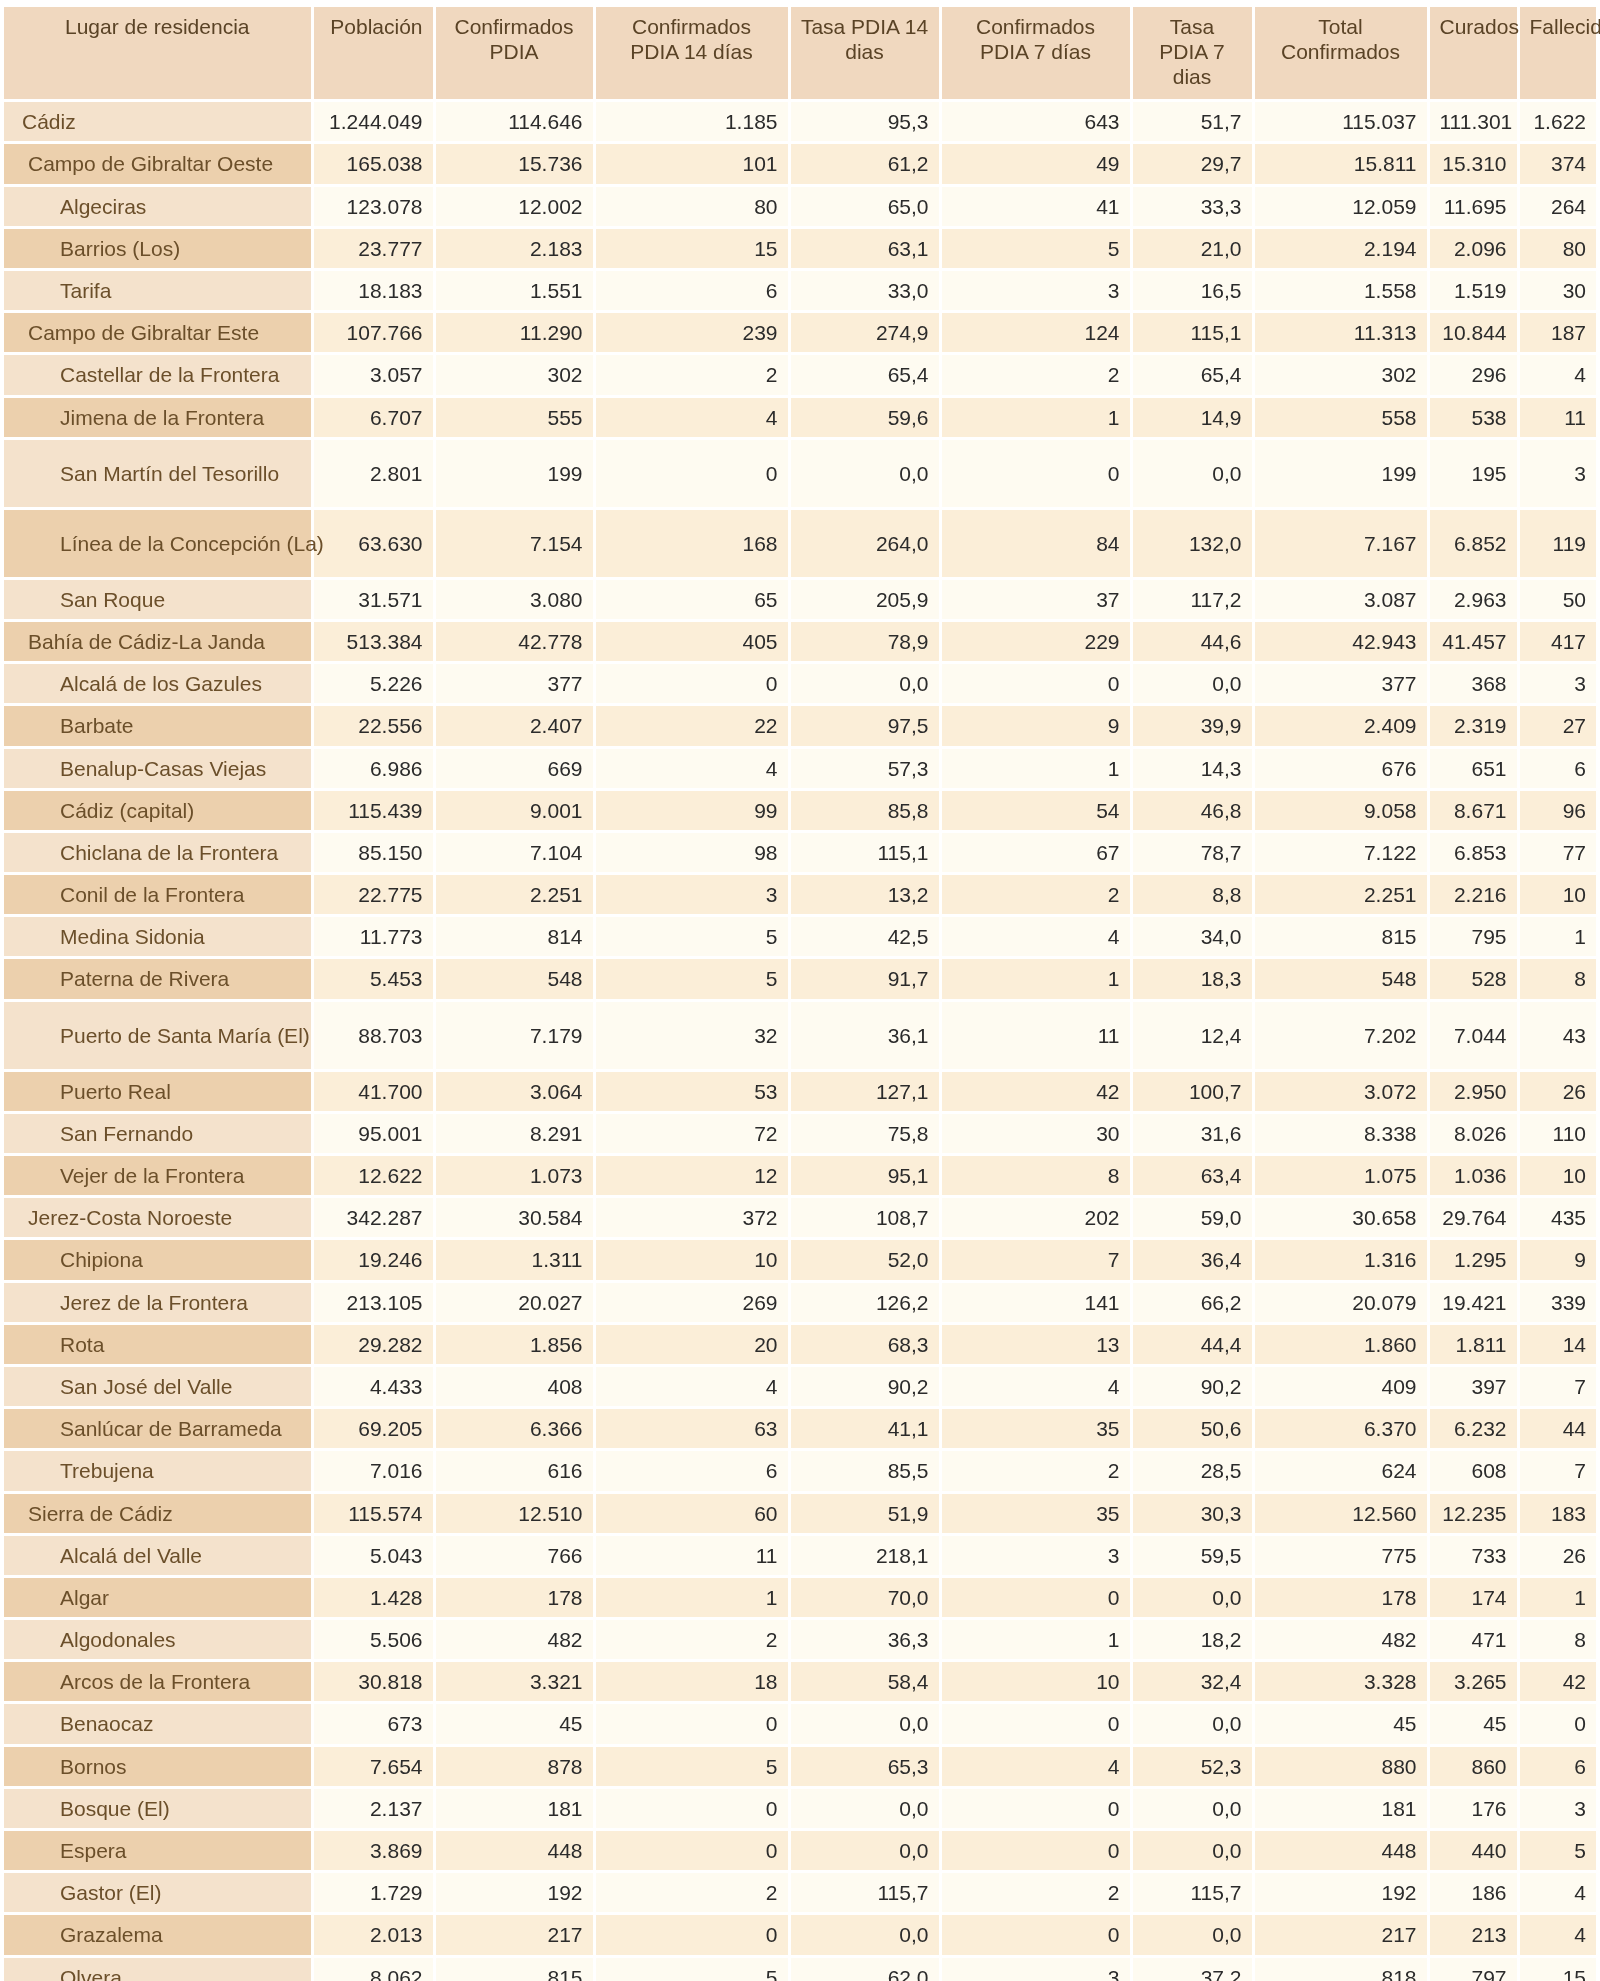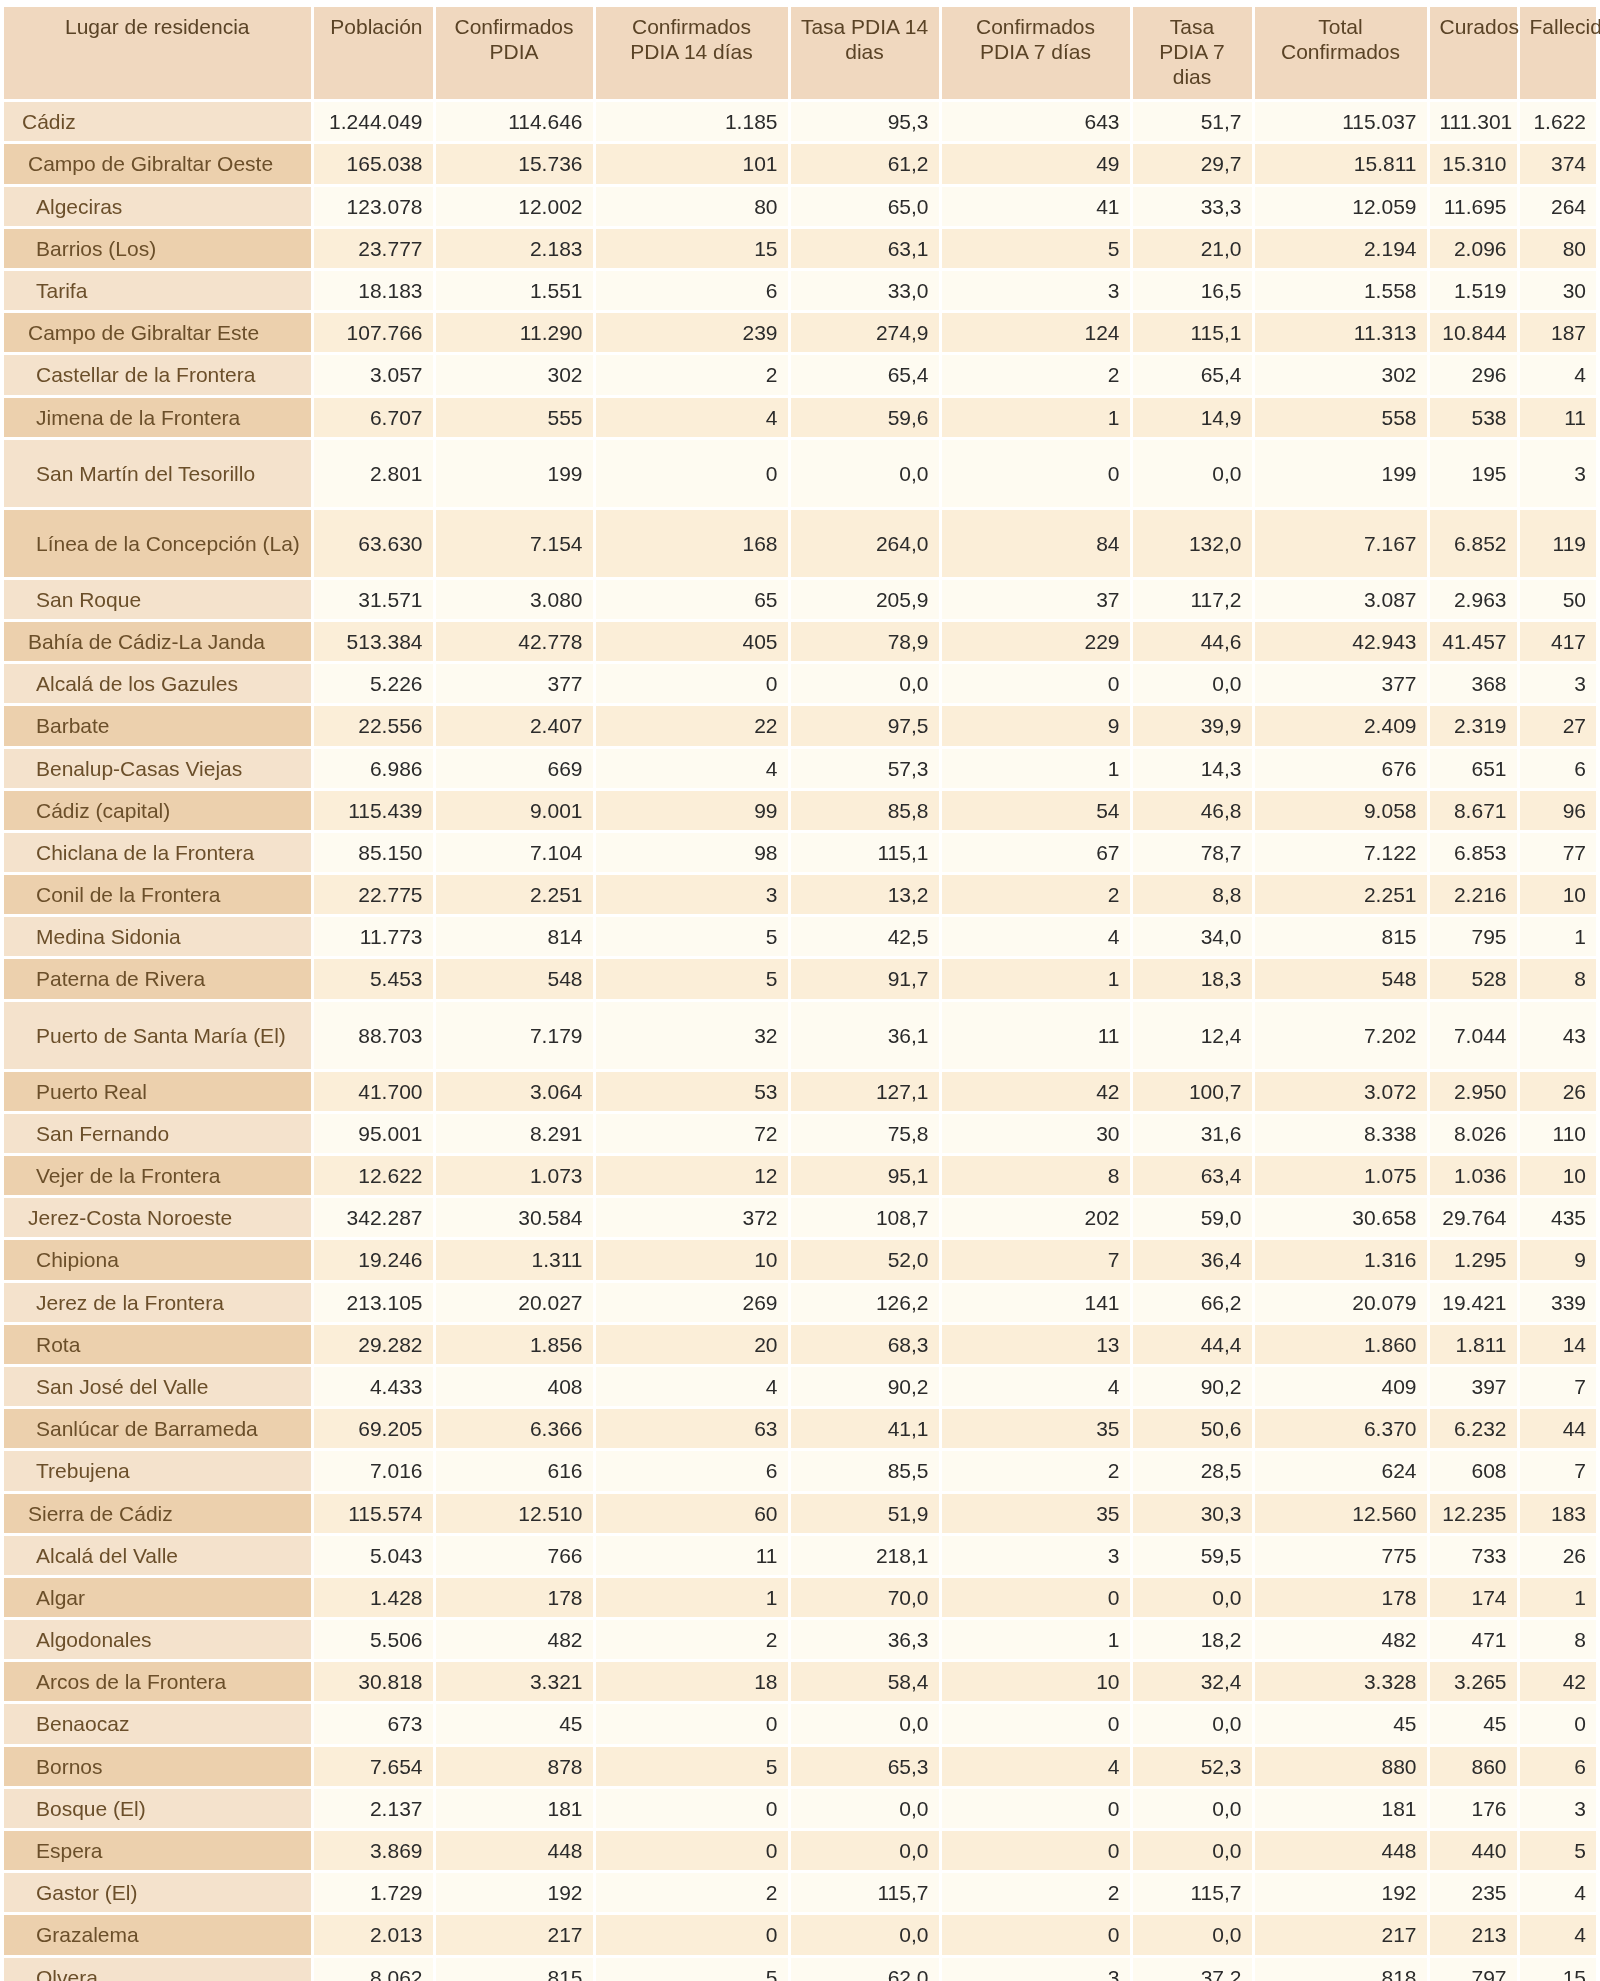--- a/index.html
+++ b/index.html
@@ -55,21 +55,21 @@
   
   tr.odd  td.num { background: #fefbf1; }
   tr.even td.num { background: #fbeed8; }
   
   tr.odd  td.name { background: #f4e2cc; }
   tr.even td.name { background: #ecd0ad; }
 
   
   td.name.lvl0 { padding-left: 18px; }
   td.name.lvl1 { padding-left: 24px; }
-  td.name.lvl2 { padding-left: 32px; margin-left: 39px; }
+  td.name.lvl2 { padding-left: 56px; margin-left: 39px; }
 
   
   col.c-name  { width: 308px; }
   col.c-pob   { width: 122px; }
   col.c-conf  { width: 160px; }
   col.c-c14   { width: 195px; }
   col.c-t14   { width: 151px; }
   col.c-c7    { width: 191px; }
   col.c-t7    { width: 122px; }
   col.c-tot   { width: 175px; }
@@ -592,21 +592,21 @@
         </tr>
         <tr class="odd">
           <td class="name lvl2">Gastor (El)</td>
           <td class="num">1.729</td>
           <td class="num">192</td>
           <td class="num">2</td>
           <td class="num">115,7</td>
           <td class="num">2</td>
           <td class="num">115,7</td>
           <td class="num">192</td>
-          <td class="num">235</td>
+          <td class="num">186</td>
           <td class="num">4</td>
         </tr>
         <tr class="even">
           <td class="name lvl2">Grazalema</td>
           <td class="num">2.013</td>
           <td class="num">217</td>
           <td class="num">0</td>
           <td class="num">0,0</td>
           <td class="num">0</td>
           <td class="num">0,0</td>

